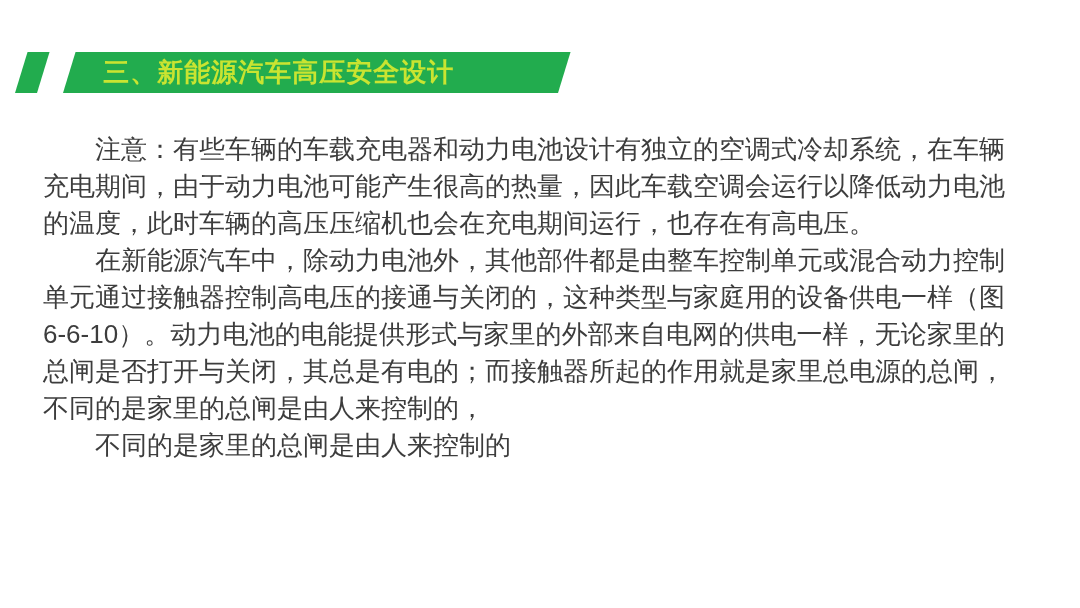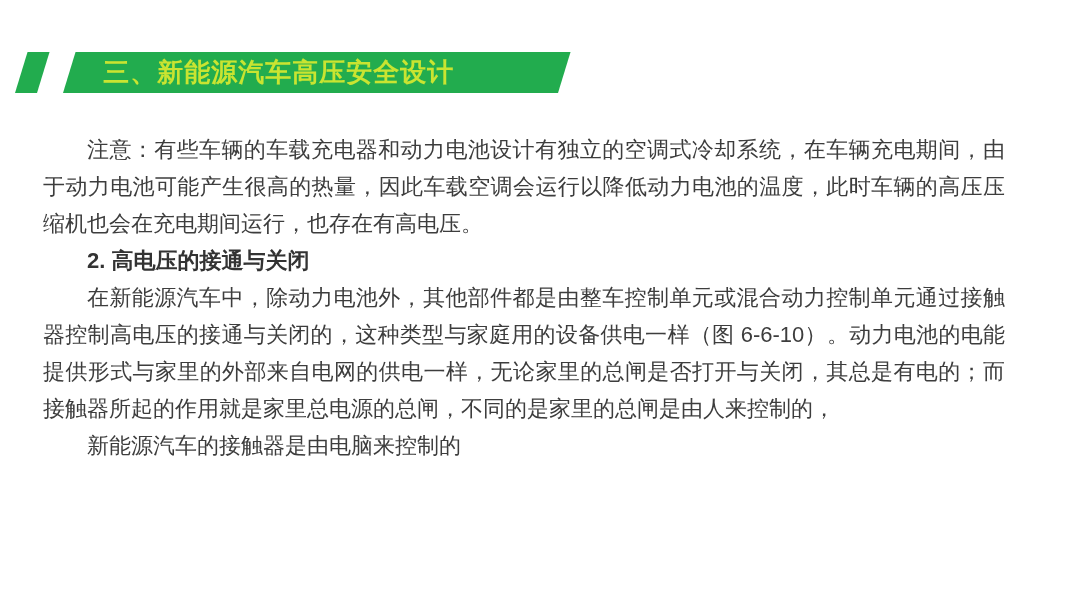--- a/index.html
+++ b/index.html
@@ -57,21 +57,21 @@
     white-space: nowrap;
   }
 
   
   .body-text {
     position: absolute;
     top: 131px;
     left: 43px;
     width: 962px;
     color: #3d3d3d;
-    font-size: 22px;
+    font-size: 26px;
     line-height: 37px;
     text-align: justify;
   }
   .para {
     margin: 0;
     text-indent: 2em;
   }
   .para.heading {
     font-weight: bold;
     color: #333333;
@@ -84,18 +84,17 @@
 
   <div class="header">
     <div class="accent-shape"></div>
     <div class="banner">
       <span class="banner-title">三、新能源汽车高压安全设计</span>
     </div>
   </div>
 
   <div class="body-text">
     <p class="para">注意：有些车辆的车载充电器和动力电池设计有独立的空调式冷却系统，在车辆充电期间，由于动力电池可能产生很高的热量，因此车载空调会运行以降低动力电池的温度，此时车辆的高压压缩机也会在充电期间运行，也存在有高电压。</p>
-    <p class="para heading">2. 高电压的接通与关闭</p>
     <p class="para">在新能源汽车中，除动力电池外，其他部件都是由整车控制单元或混合动力控制单元通过接触器控制高电压的接通与关闭的，这种类型与家庭用的设备供电一样（图 6-6-10）。动力电池的电能提供形式与家里的外部来自电网的供电一样，无论家里的总闸是否打开与关闭，其总是有电的；而接触器所起的作用就是家里总电源的总闸，不同的是家里的总闸是由人来控制的，</p>
-    <p class="para">新能源汽车的接触器是由电脑来控制的</p>
+    <p class="para">不同的是家里的总闸是由人来控制的</p>
   </div>
 
 </div>
 
 </body></html>

